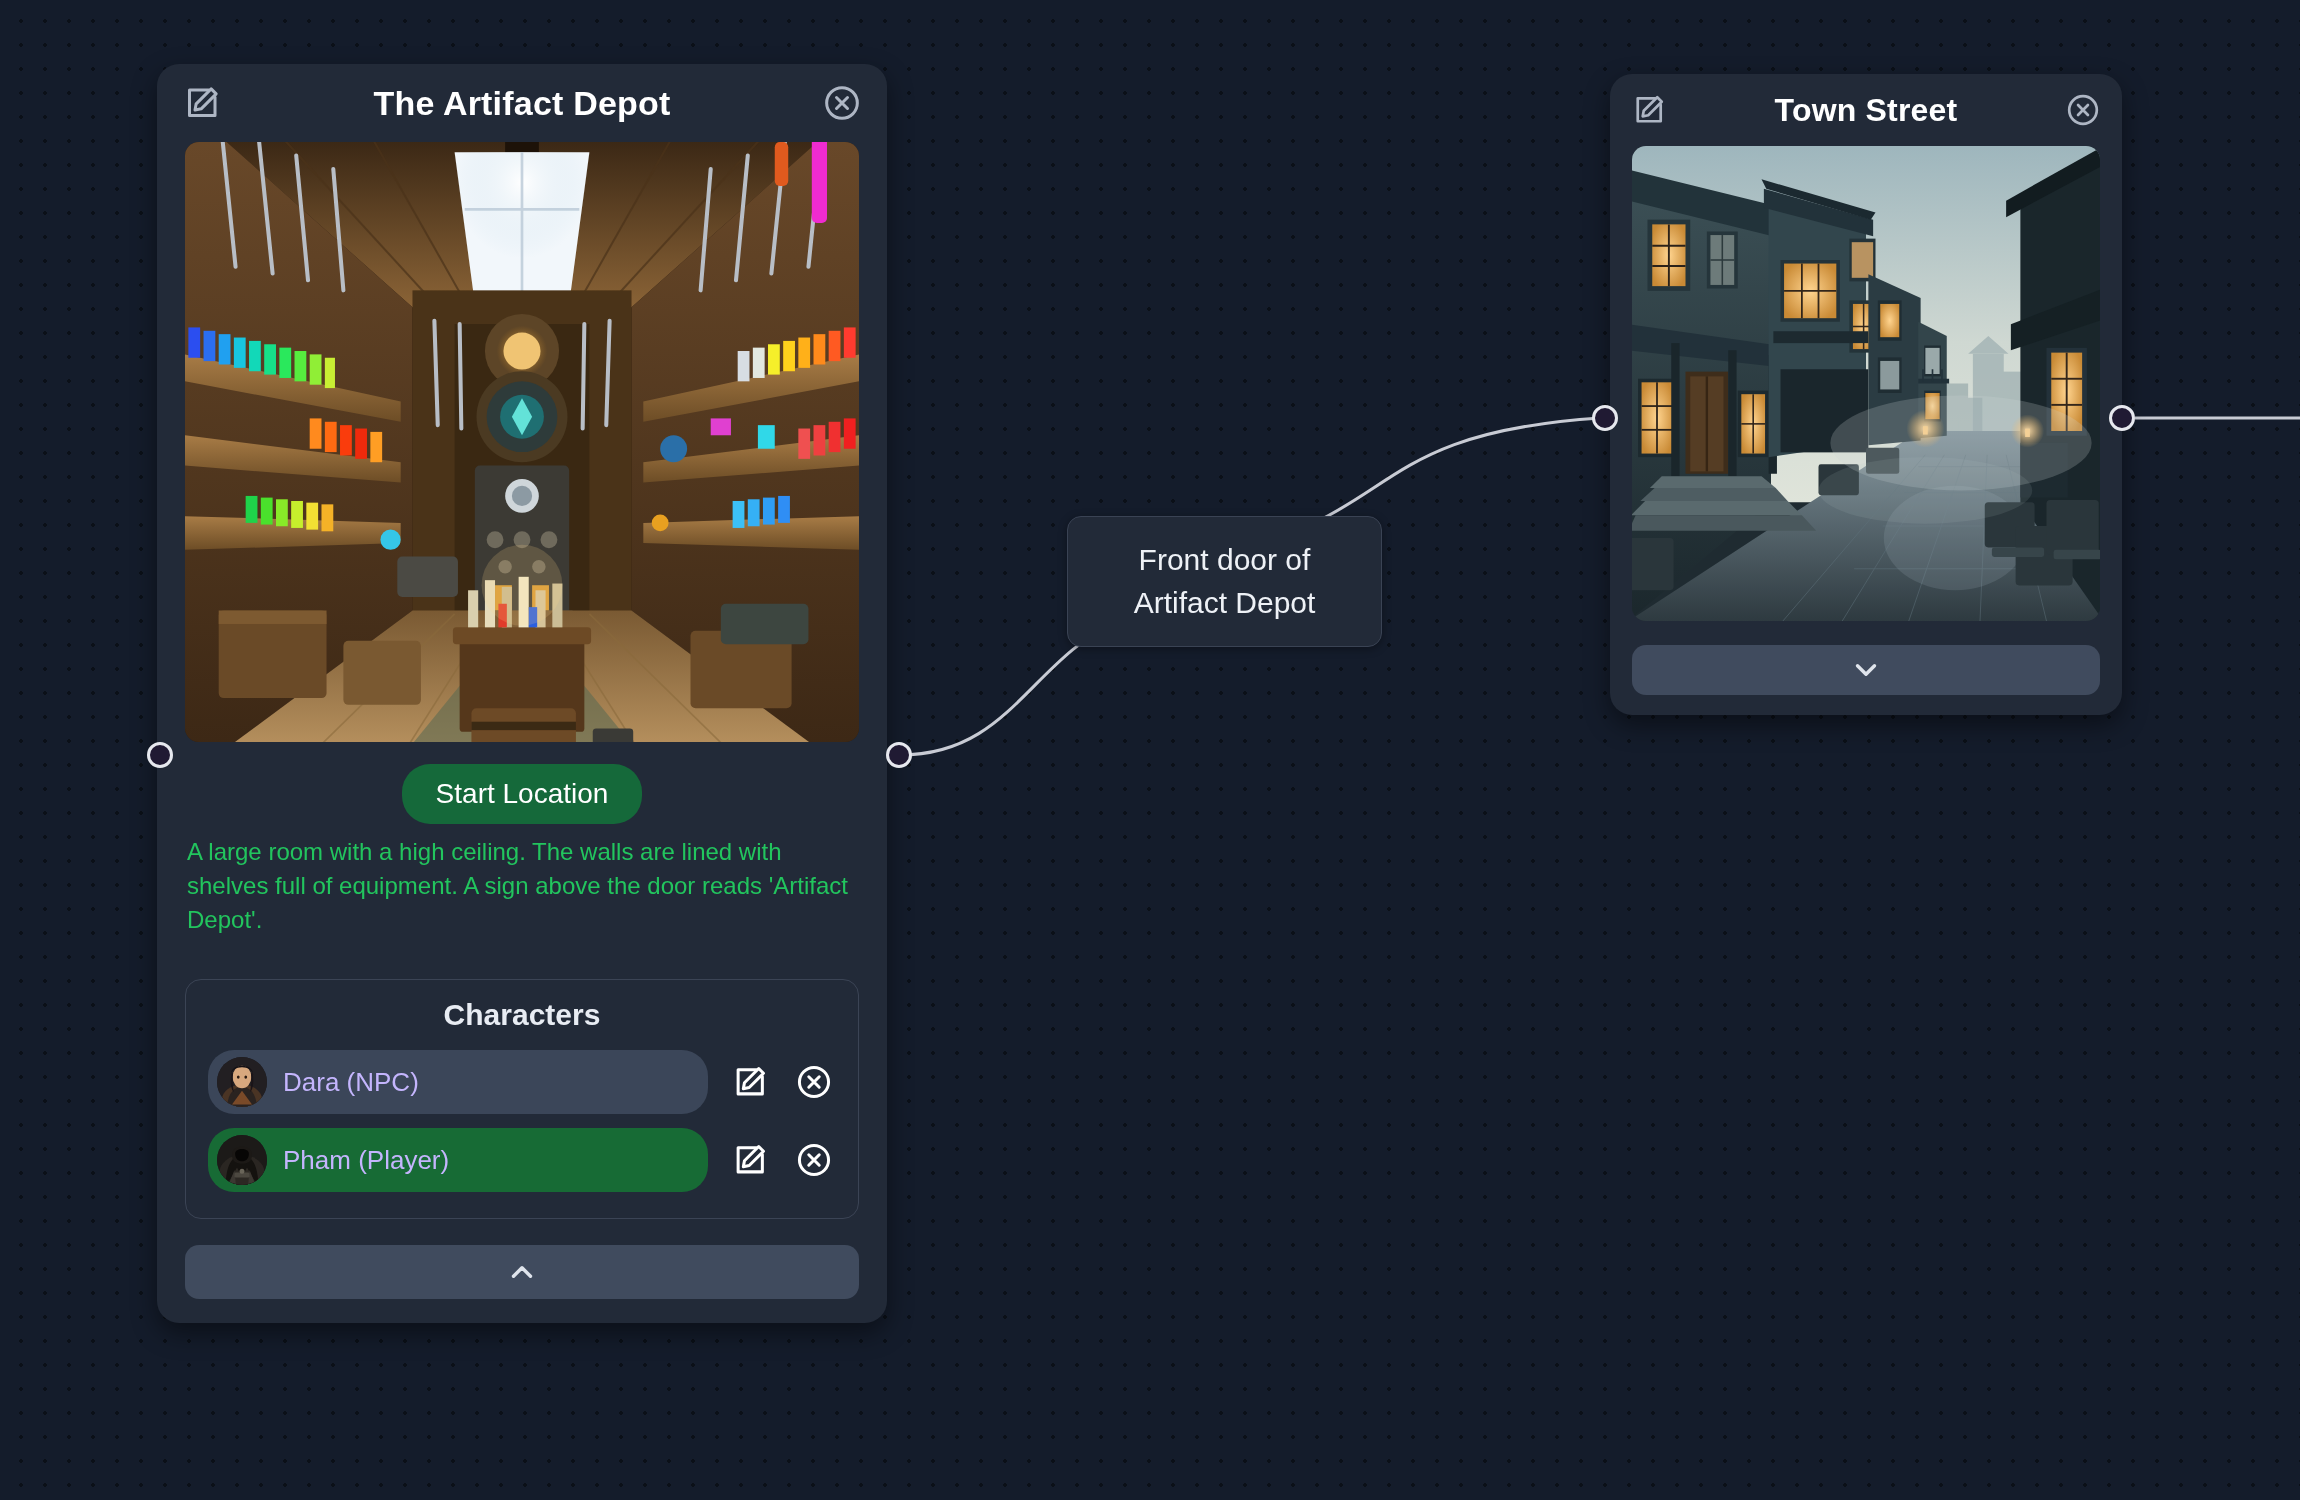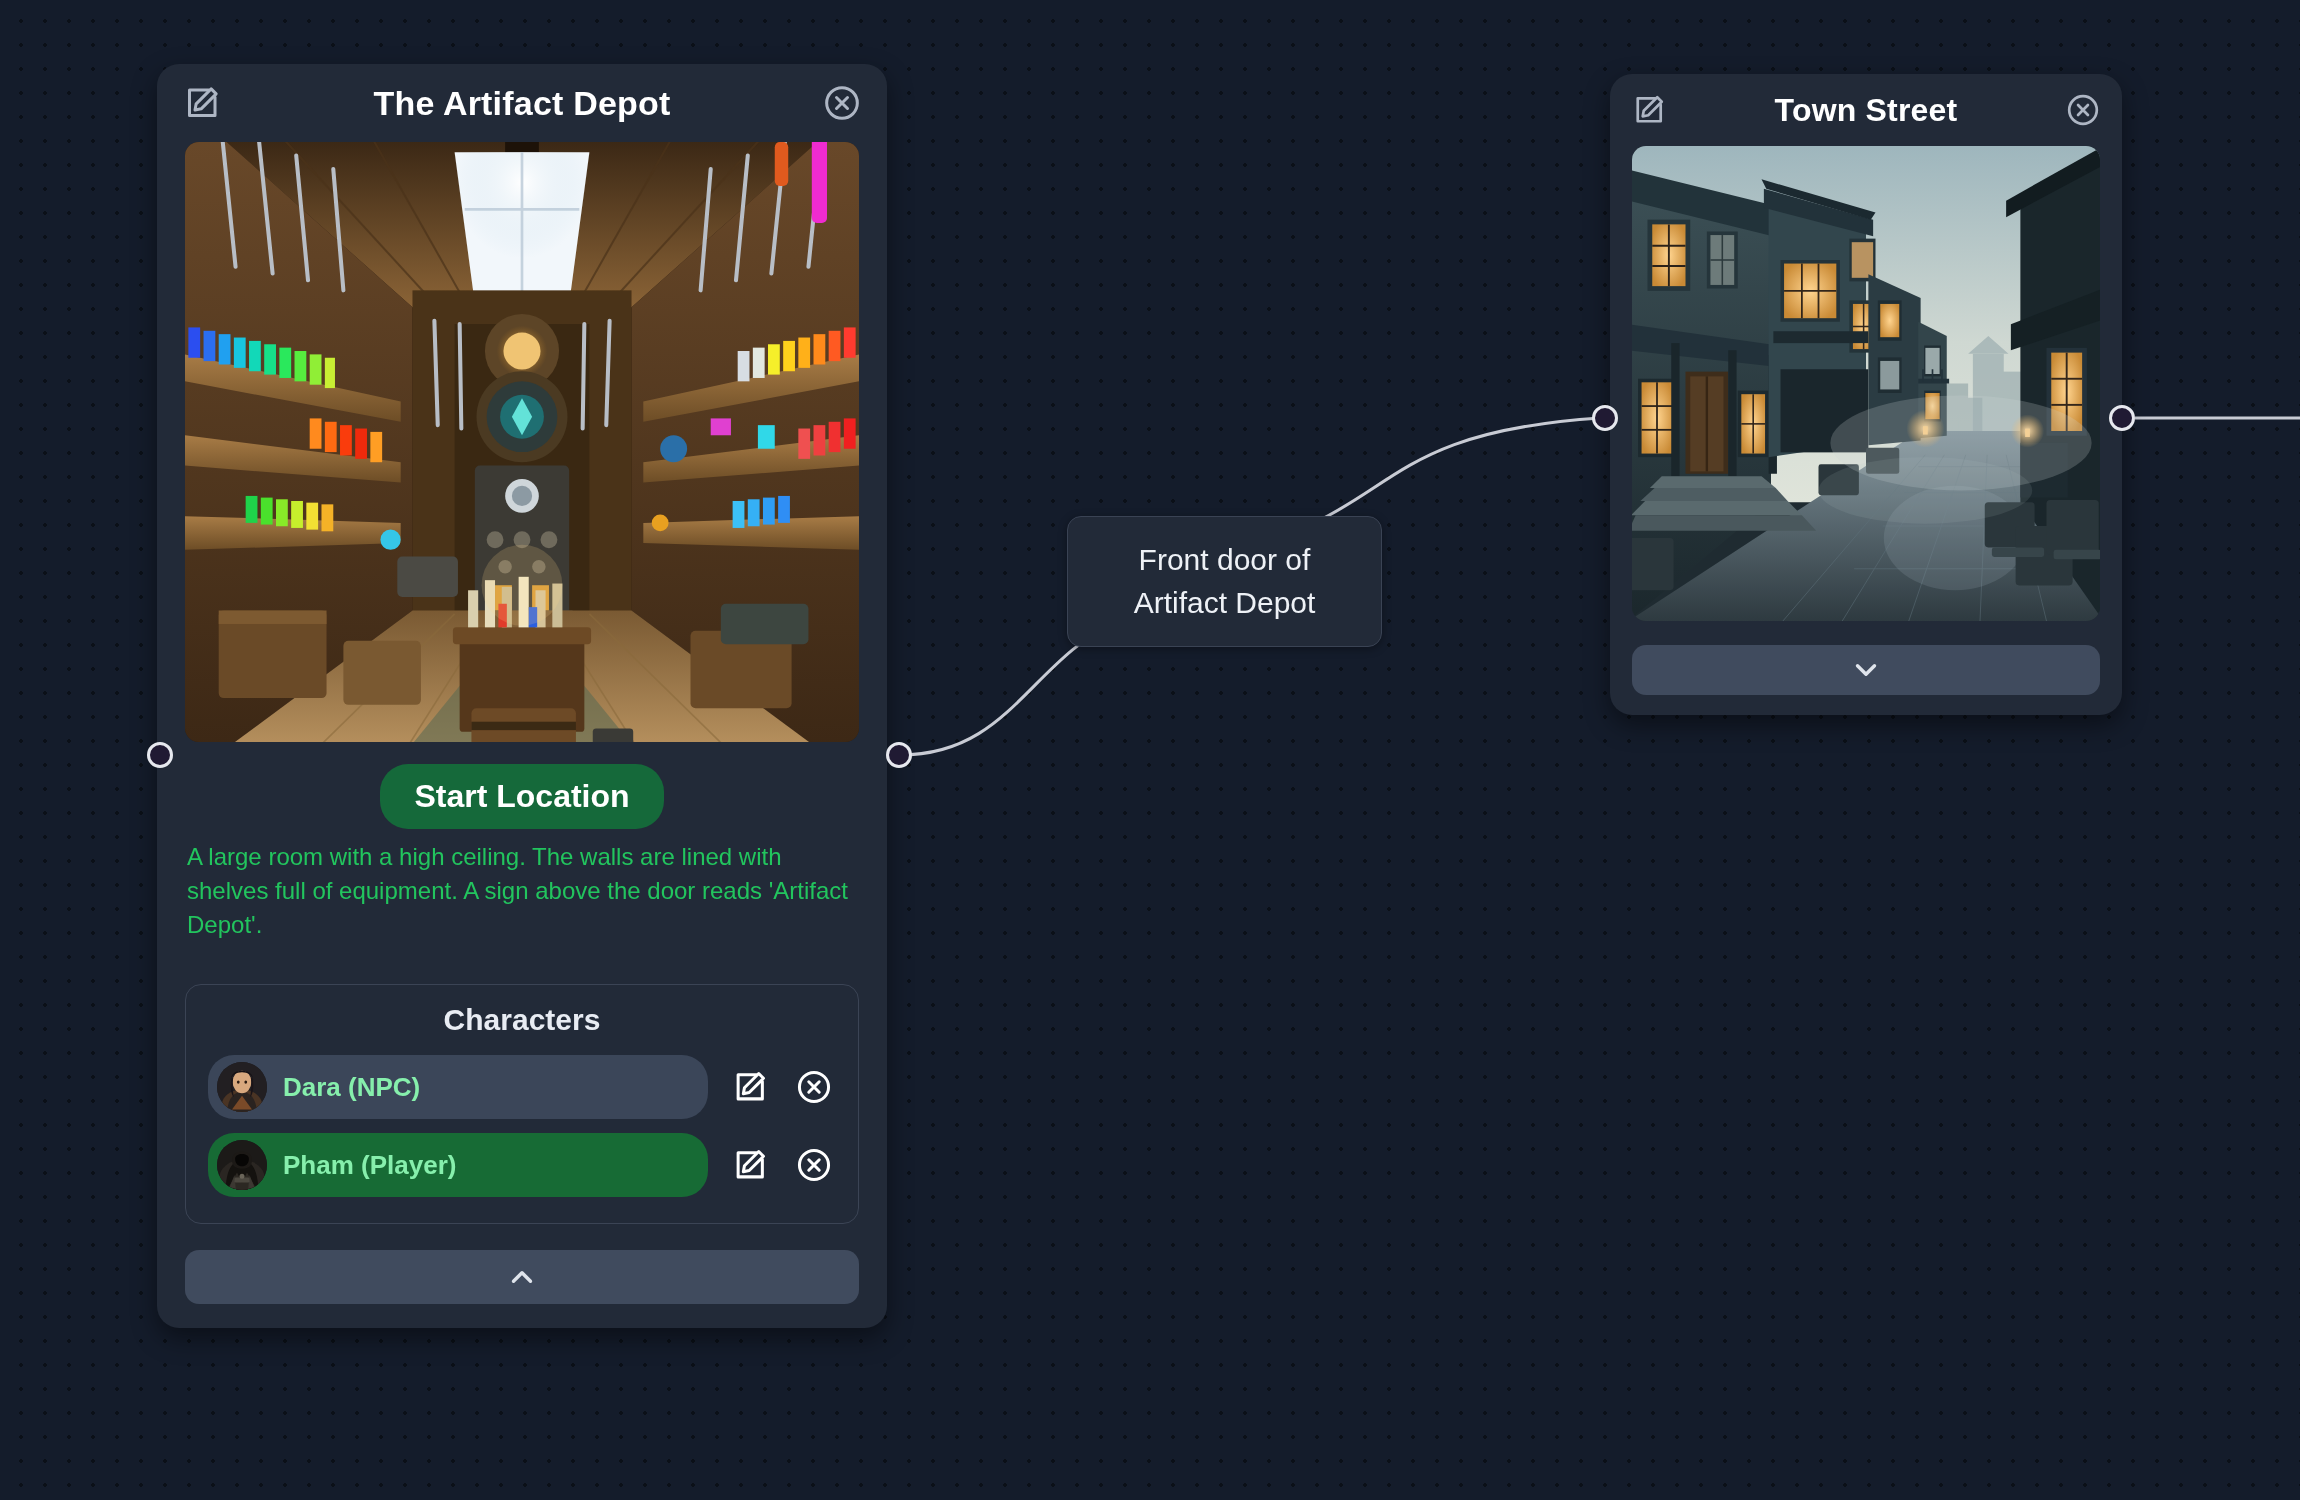--- a/index.html
+++ b/index.html
@@ -115,22 +115,22 @@
 
   
   .start-badge-wrap {
     display: flex;
     justify-content: center;
     margin-top: 22px;
   }
   .start-badge {
     background: #15693a;
     color: #ffffff;
-    font-size: 32px;
-    font-weight: bold;
+    font-size: 28px;
+    font-weight: normal;
     border-radius: 28px;
     padding: 14px 34px;
     border: none;
     cursor: pointer;
     font-family: "Liberation Sans", sans-serif;
   }
 
   
   .node-desc {
     color: #22c55e;
@@ -175,23 +175,23 @@
   .char-avatar {
     width: 50px;
     height: 50px;
     border-radius: 50%;
     overflow: hidden;
     flex: 0 0 auto;
     background: #1b1d22;
   }
   .char-avatar svg { display: block; width: 100%; height: 100%; }
   .char-name {
-    color: #86efac;
+    color: #c4b5fd;
     font-size: 26px;
-    font-weight: bold;
+    font-weight: normal;
     white-space: nowrap;
     overflow: hidden;
     text-overflow: ellipsis;
   }
   .row-icon {
     width: 44px;
     height: 44px;
     display: flex;
     align-items: center;
     justify-content: center;

